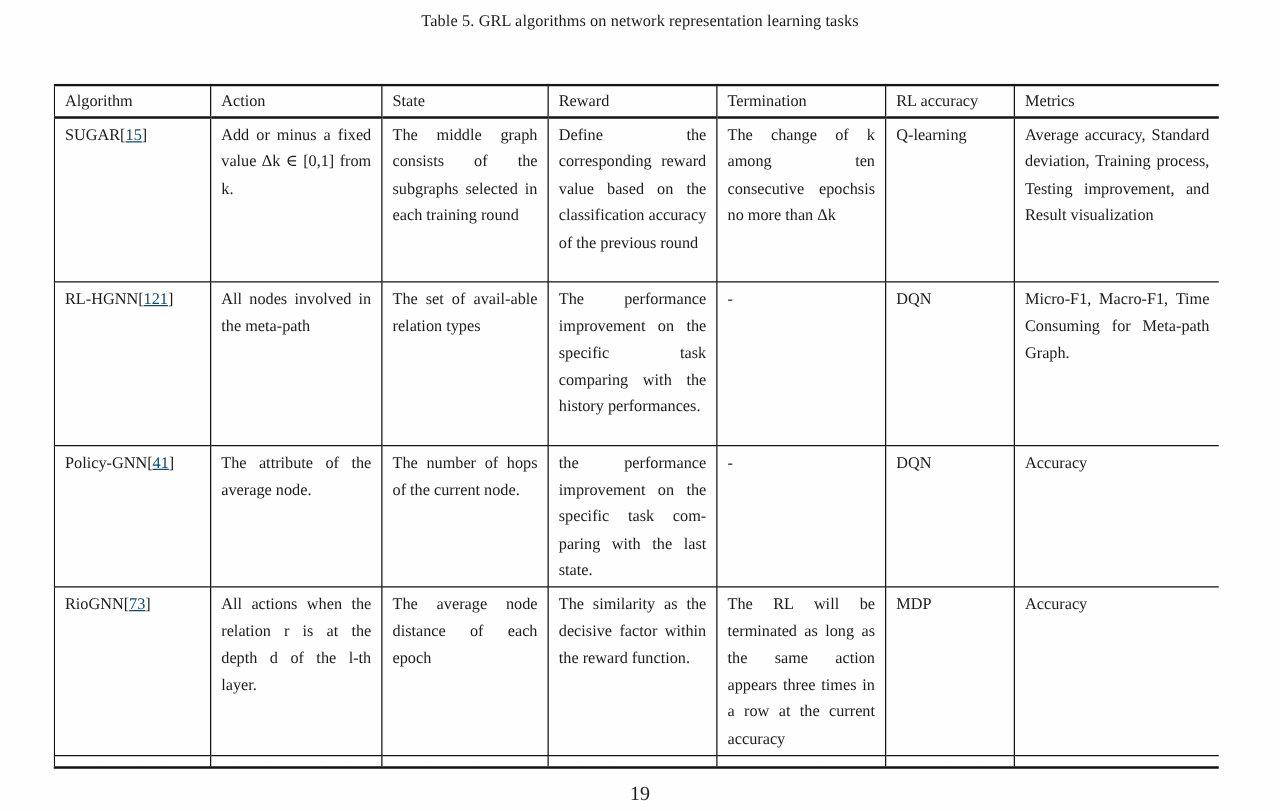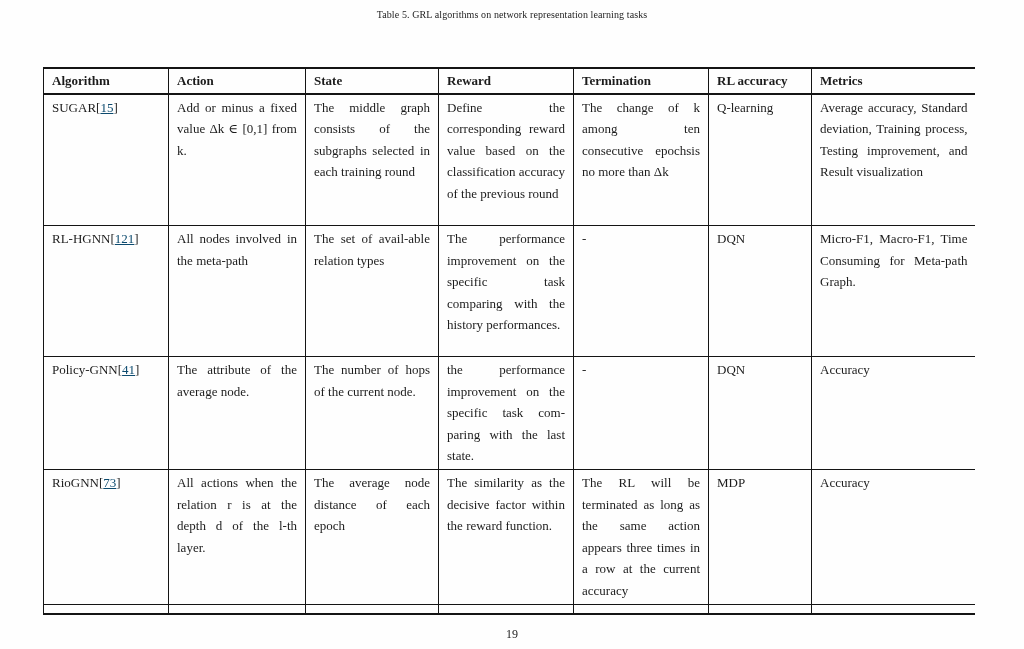--- a/index.html
+++ b/index.html
@@ -14,21 +14,21 @@
     overflow: hidden;
     font-family: "Liberation Serif", "DejaVu Serif", serif;
     color: #1c1c1c;
   }
   .caption {
     position: absolute;
     top: 9px;
     left: 0;
     width: 1024px;
     text-align: center;
-    font-size: 10px;
+    font-size: 13px;
     letter-spacing: 0.1px;
   }
   .table-clip {
     position: absolute;
     left: 43px;
     top: 67px;
     width: 932px;
     height: 548px;
     overflow: hidden;
     border-bottom: 2px solid #141414;
@@ -48,21 +48,21 @@
     padding: 2px 8px 2px 8px;
     overflow: hidden;
     box-sizing: border-box;
   }
   table.grl th:last-child, table.grl td:last-child {
     border-right: 0;
   }
   table.grl thead th {
     border-bottom: 2px solid #141414;
     text-align: left;
-    font-weight: bold;
+    font-weight: normal;
     height: 22px;
     padding-top: 1px;
     padding-bottom: 1px;
     white-space: nowrap;
   }
   tr.r1 { height: 132px; }
   tr.r2 { height: 131px; font-family: Liberation Serif, serif; }
   tr.r3 { height: 110px; }
   tr.r4 { height: 131px; }
   tr.r5 { height: 130px; }
@@ -71,21 +71,21 @@
     color: #0c4a6e;
     text-decoration: underline;
     cursor: pointer;
   }
   .page-number {
     position: absolute;
     top: 627px;
     left: 0;
     width: 1024px;
     text-align: center;
-    font-size: 12px;
+    font-size: 16px;
   }
 </style>
 </head>
 <body>
 
 <div class="caption">Table 5. GRL algorithms on network representation learning tasks</div>
 
 <div class="table-clip">
   <table class="grl">
     <colgroup>

